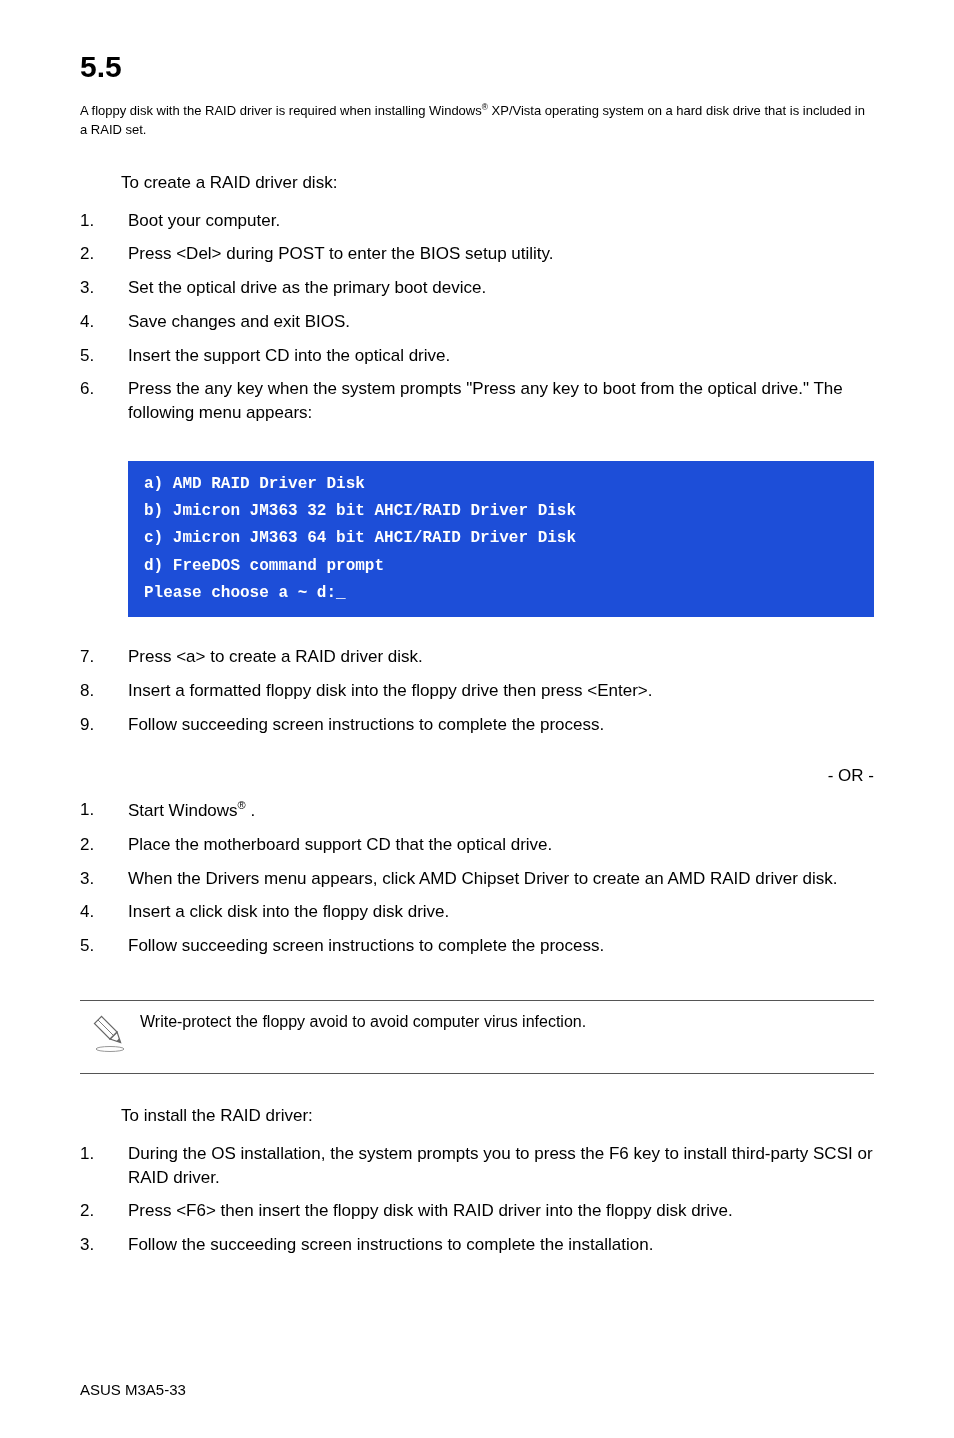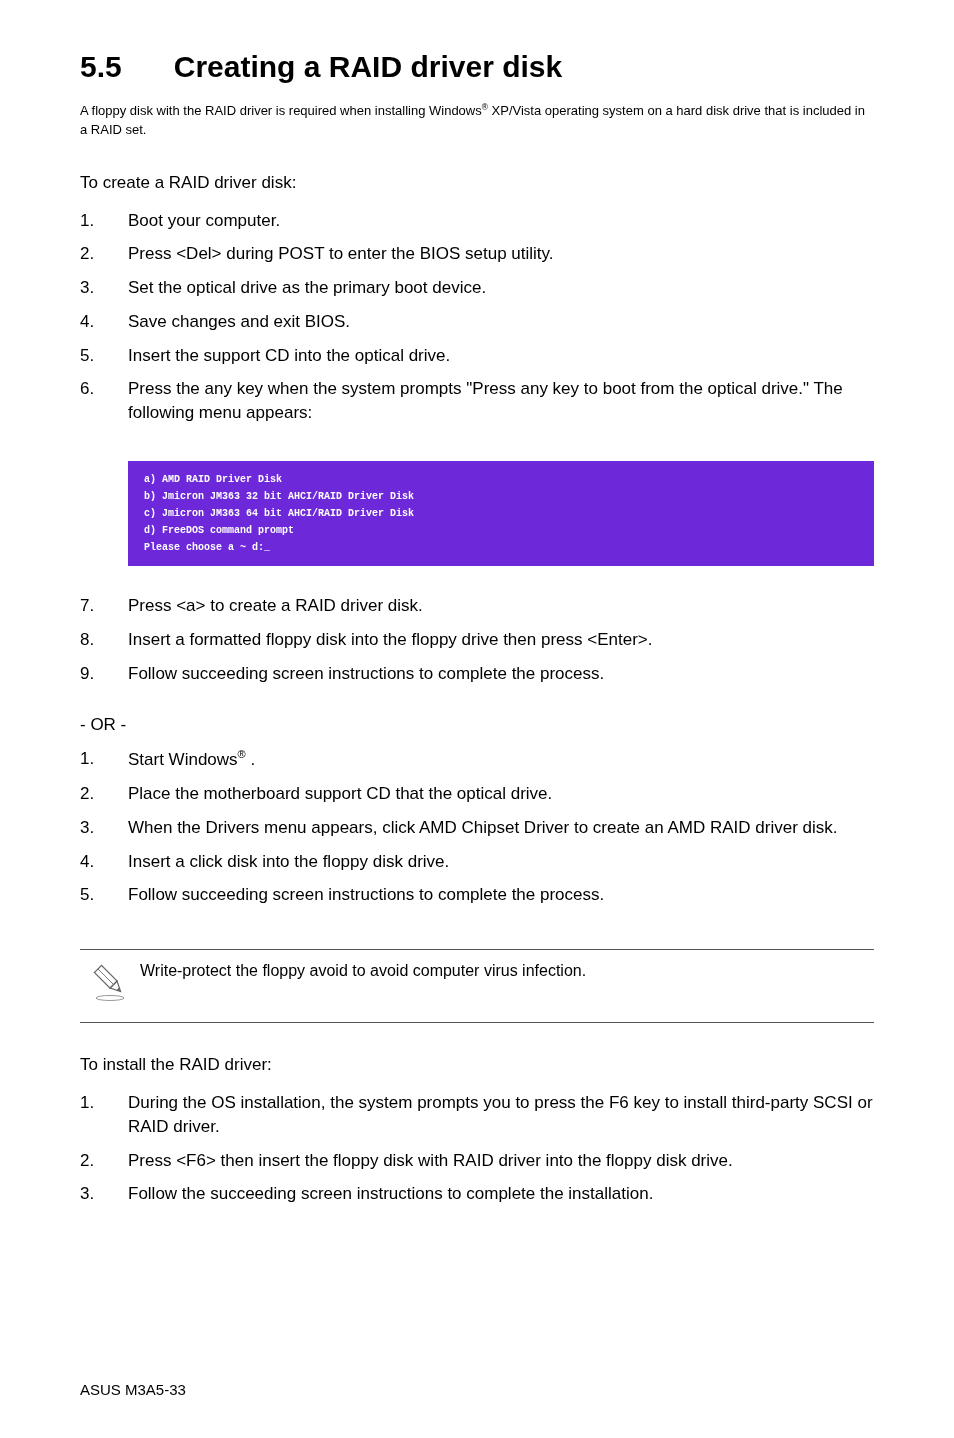--- a/index.html
+++ b/index.html
@@ -29,52 +29,53 @@
     }
     .body-text {
       font-size: 13px;
       line-height: 1.4;
       margin-bottom: 32px;
     }
     .section-label {
       font-size: 17px;
       line-height: 1.4;
       margin-bottom: 14px;
+      margin-left: 41px;
     }
     .ordered-list {
       list-style: none;
       margin-bottom: 20px;
     }
     .ordered-list li {
       font-size: 17px;
       line-height: 1.4;
       display: flex;
       margin-bottom: 10px;
     }
     .ordered-list li .num {
       min-width: 48px;
     }
     .ordered-list li .content {
       flex: 1;
     }
     .code-block {
-      background: #6d28d9;
+      background: #1d4ed8;
       color: #ffffff;
       font-family: "Courier New", monospace;
-      font-size: 10px;
+      font-size: 16px;
       font-weight: bold;
       padding: 10px 16px;
       margin-left: 48px;
       margin-bottom: 28px;
       margin-top: 6px;
       line-height: 1.7;
       white-space: pre;
     }
     .or-divider {
-      text-align: left;
+      text-align: right;
       font-size: 17px;
       margin-bottom: 12px;
     }
     .note-box {
       display: flex;
       align-items: flex-start;
       border-top: 1px solid #555;
       border-bottom: 1px solid #555;
       padding-top: 8px;
       padding-bottom: 20px;
@@ -105,21 +106,20 @@
       justify-content: flex-start;
       font-size: 15px;
       padding-top: 20px;
     }
   </style>
 </head>
 <body>
 
 <h1 class="main-heading">
   <span class="number">5.5</span>
-  <span>Creating a RAID driver disk</span>
 </h1>
 
 <p class="body-text">
   <span>A floppy disk with the RAID driver is required when installing Windows</span><span class="sup">®</span><span> XP/Vista operating system on a hard disk drive that is included in a RAID set.</span>
 </p>
 
 <p class="section-label">To create a RAID driver disk:</p>
 
 <ol class="ordered-list">
   <li>

